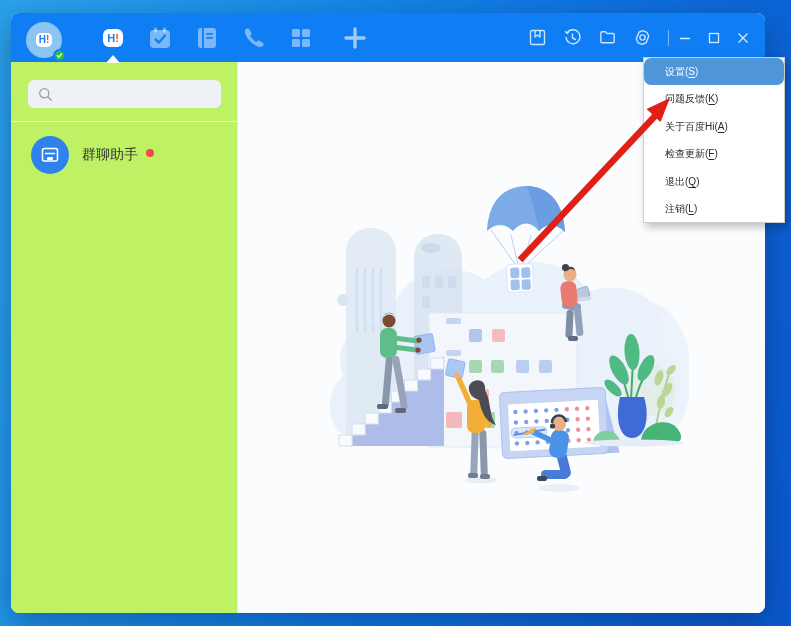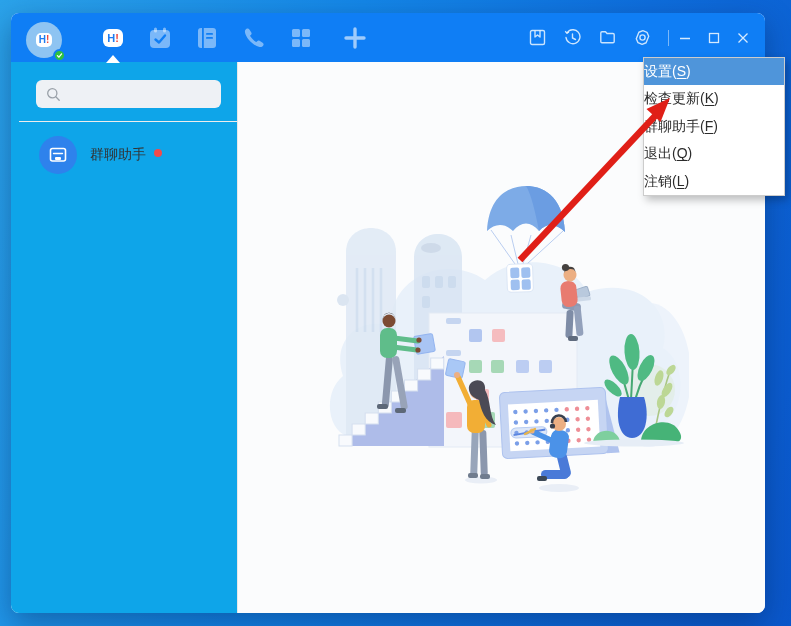--- a/index.html
+++ b/index.html
@@ -44,42 +44,42 @@
     margin-left:9px; cursor:pointer; color:rgba(235,246,255,.85); }
   .tb-btn svg { width:17px; height:17px; }
   .tb-sep { width:1px; height:16px; background:rgba(255,255,255,.45); margin-left:13px; }
   .win-btn { width:26px; height:30px; display:flex; align-items:center; justify-content:center;
     margin-left:3px; cursor:pointer; color:rgba(235,246,255,.9); }
   .win-btn:first-of-type { margin-left:12px; }
   .win-btn svg { width:14px; height:14px; }
 
   
   .app-body { flex:1; display:flex; min-height:0; }
-  .sidebar { width:227px; flex:0 0 227px; background:#0ea5e9; border-right:1px solid #e8e8e8;padding-left:8px; }
+  .sidebar { width:227px; flex:0 0 227px; background:#bef264; border-right:1px solid #e8e8e8; }
   .search-zone { padding:18px 16px 13px 17px; border-bottom:1px solid #ededed; }
   .search-box { height:28px; background:#eef1f5; border-radius:6px; display:flex;
     align-items:center; padding:0 10px; }
   .search-box svg { width:15px; height:15px; color:#99a0a8; }
   .search-input { border:none; outline:none; background:transparent; flex:1;
     font-size:13px; margin-left:6px; color:#333; min-width:0; }
   .list-item { display:flex; align-items:center; padding:14px 16px 12px 20px; cursor:pointer; }
   .li-avatar { width:38px; height:38px; border-radius:50%; background:#2e82ec; flex:0 0 38px;
     display:flex; align-items:center; justify-content:center; }
   .li-avatar svg { width:20px; height:20px; }
   .li-label { margin-left:13px; font-size:14px; color:#333; }
   .unread-dot { width:8px; height:8px; border-radius:50%; background:#f24b4b; margin-left:8px; margin-top:-4px; }
 
   .main { flex:1; background:#fbfcfd; position:relative; }
   .illustration { position:absolute; left:81px; top:118px; width:370px; height:320px; }
 
   
   .menu { position:absolute; left:643px; top:57px; width:142px; background:#fff;
     border:1px solid #cccccc; box-shadow:3px 4px 8px rgba(0,0,0,.25); z-index:30; }
-  .menu-item { height:27.4px; line-height:27.4px; font-size:14px;
-    color:#2b2b2b; cursor:pointer; white-space:nowrap; }
+  .menu-item { height:27.4px; line-height:27.4px; padding-left:21px; font-size:10px;
+    color:#2b2b2b; cursor:pointer; white-space:nowrap;border-radius:7px; }
   .menu-item.selected { background:#4f95da; color:#fff; }
   .menu-item .key { text-decoration:underline; text-underline-offset:2px; }
 
   
   .arrow-overlay { position:absolute; left:500px; top:80px; width:210px; height:200px;
     z-index:40; pointer-events:none; }
 </style>
 </head>
 <body>
 
@@ -409,22 +409,23 @@
           <path d="M274,262 C276,247 299,247 301,262 Z" fill="#7ecf9e"></path>
           <ellipse cx="315" cy="263" rx="50" ry="3.5" fill="#e6edf6"></ellipse>
         </g>
       </svg>
     </div>
   </div>
 </div>
 
 <div class="menu">
   <div class="menu-item selected"><span>设置(</span><span class="key">S</span><span>)</span></div>
-  <div class="menu-item"><span>检查更新(</span><span class="key">K</span><span>)</span></div>
-  <div class="menu-item"><span>群聊助手(</span><span class="key">F</span><span>)</span></div>
+  <div class="menu-item"><span>问题反馈(</span><span class="key">K</span><span>)</span></div>
+  <div class="menu-item"><span>关于百度Hi(</span><span class="key">A</span><span>)</span></div>
+  <div class="menu-item"><span>检查更新(</span><span class="key">F</span><span>)</span></div>
   <div class="menu-item"><span>退出(</span><span class="key">Q</span><span>)</span></div>
   <div class="menu-item"><span>注销(</span><span class="key">L</span><span>)</span></div>
 </div>
 
 <svg class="arrow-overlay" viewBox="0 0 210 200">
   <line x1="20" y1="180" x2="155" y2="36" stroke="#e01f17" stroke-width="6.5"></line>
   <polygon points="170,18 160.5,42 146.5,29" fill="#e01f17"></polygon>
 </svg>
 
 </body></html>

